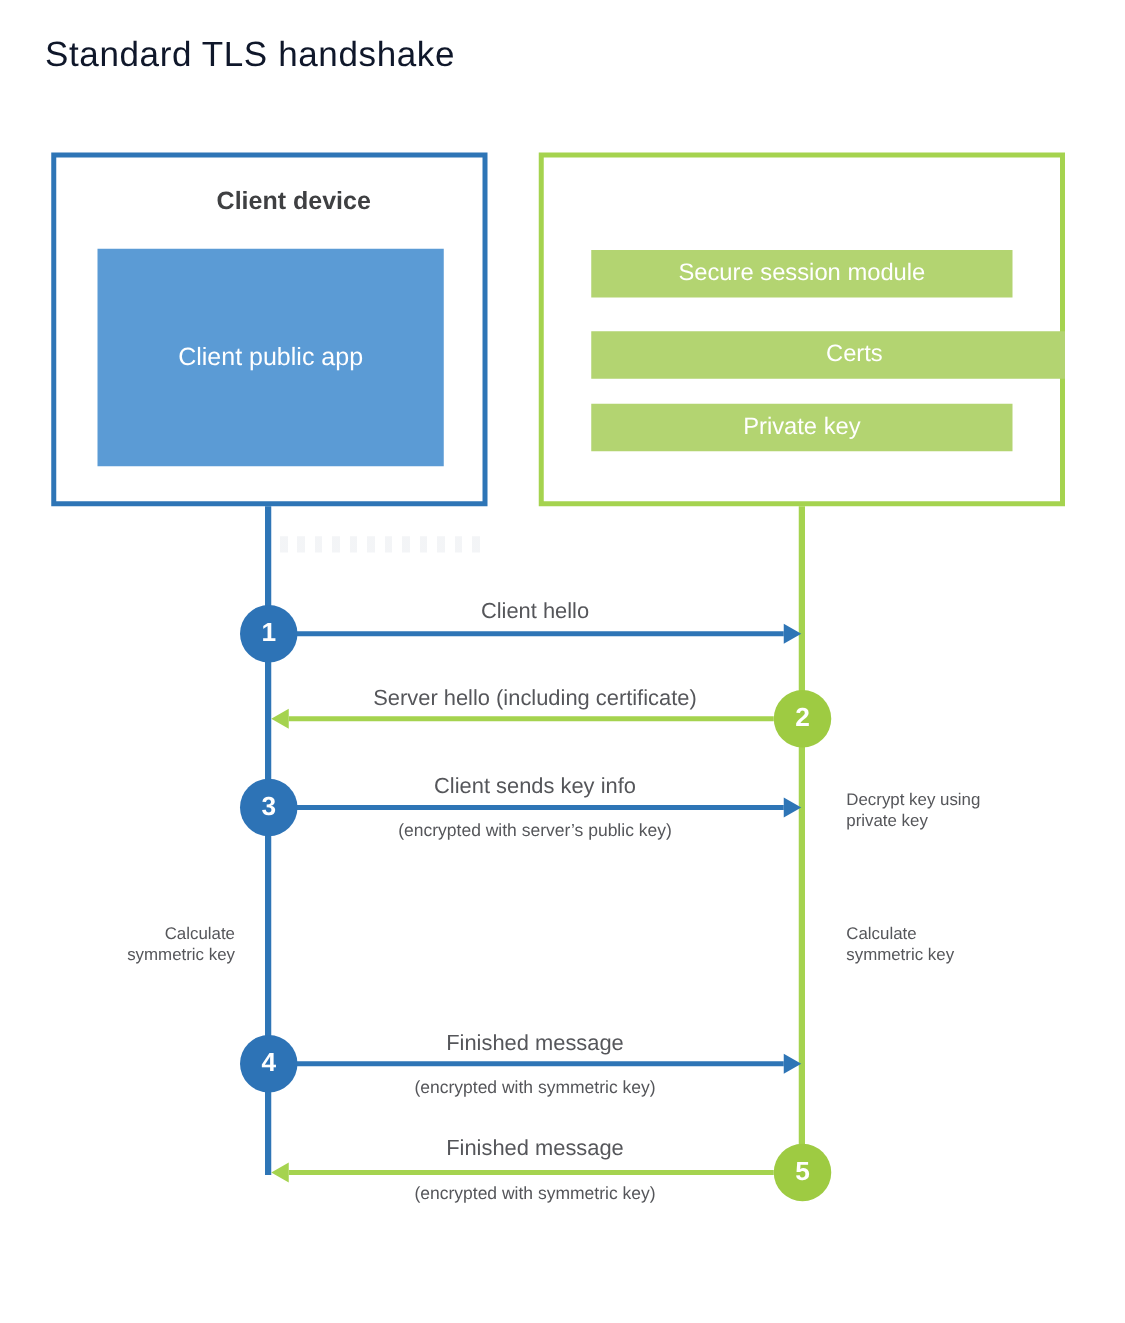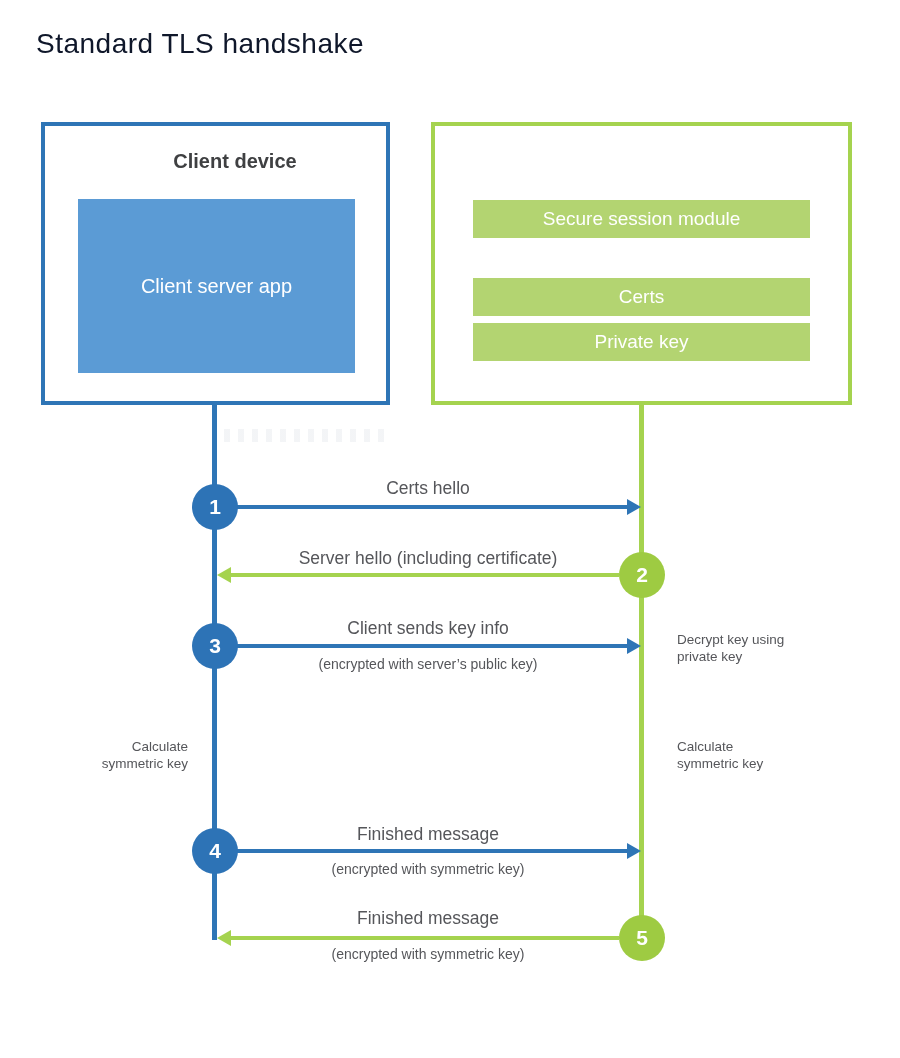--- a/index.html
+++ b/index.html
@@ -28,21 +28,21 @@
   }
   .app-box span{
     display:block;width:190px;text-align:center;
     color:#ffffff;font-size:20px;line-height:1.55;
   }
   .bar{
     position:absolute;left:38px;width:337px;height:38px;
     background:#b3d471;color:#ffffff;font-size:19px;
     display:flex;align-items:center;justify-content:center;
   }
-  .bar1{top:74px;} .bar2{top:152px;} .bar3{top:197px;}
+  .bar1{top:74px;} .bar2{top:139px;padding-left:42px;} .bar3{top:197px;}
   
   .lifeline{position:absolute;width:5px;}
   .client-lifeline{left:212px;top:405px;height:535px;background:#2e75b6;}
   .server-lifeline{left:639px;top:405px;height:533px;background:#a5d34f;}
   
   .ghost{
     position:absolute;left:224px;top:429px;width:166px;height:13px;
     background:repeating-linear-gradient(90deg,#eef0f3 0 6px,transparent 6px 14px);
     opacity:.7;
   }
@@ -101,21 +101,21 @@
 </head>
 <body>
 
 <div class="canvas">
 
   <div class="page-title">Standard TLS handshake</div>
 
   <div class="box client-box">
     <div class="box-title">Client device</div>
     <div class="app-box">
-      <span>Client server app</span>
+      <span>Client public app</span>
     </div>
   </div>
 
   <div class="box server-box">
     <div class="bar bar1">Secure session module</div>
     <div class="bar bar2">Certs</div>
     <div class="bar bar3">Private key</div>
   </div>
 
   <div class="lifeline client-lifeline"></div>
@@ -127,21 +127,21 @@
   <div class="arrow a-blue right arrow3"></div>
   <div class="arrow a-blue right arrow4"></div>
   <div class="arrow a-green left arrow5"></div>
 
   <div class="circle c-blue circle1">1</div>
   <div class="circle c-green circle2">2</div>
   <div class="circle c-blue circle3">3</div>
   <div class="circle c-blue circle4">4</div>
   <div class="circle c-green circle5">5</div>
 
-  <div class="msg msg1">Certs hello</div>
+  <div class="msg msg1">Client hello</div>
   <div class="msg msg2">Server hello (including certificate)</div>
   <div class="msg msg3">Client sends key info</div>
   <div class="sub sub3">(encrypted with server’s public key)</div>
   <div class="msg msg4">Finished message</div>
   <div class="sub sub4">(encrypted with symmetric key)</div>
   <div class="msg msg5">Finished message</div>
   <div class="sub sub5">(encrypted with symmetric key)</div>
 
   <div class="note note-decrypt">Decrypt key using private key</div>
   <div class="note note-calc-left">Calculate symmetric key</div>

